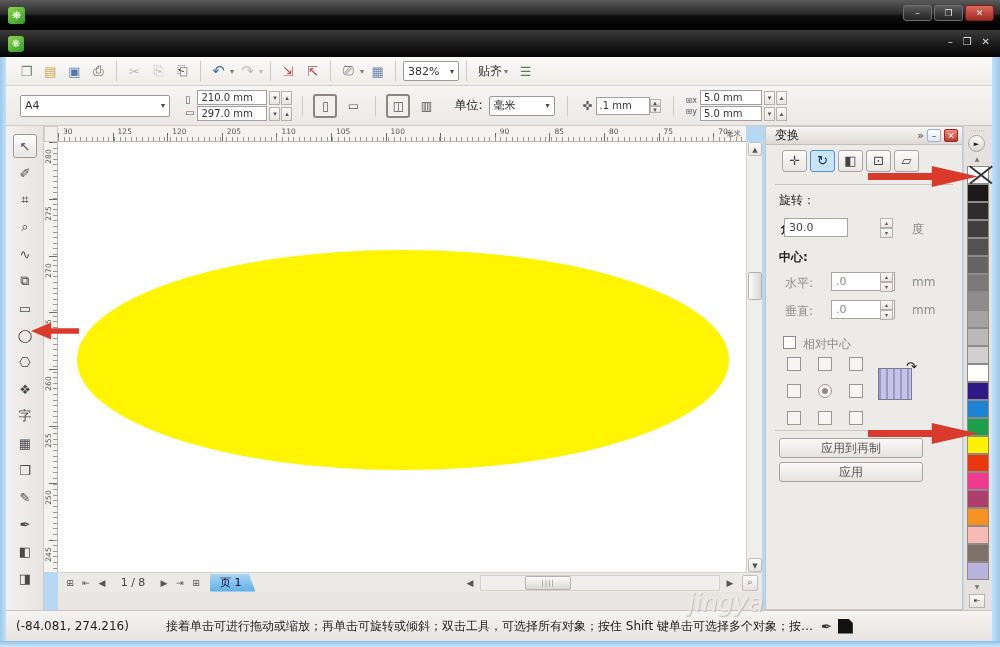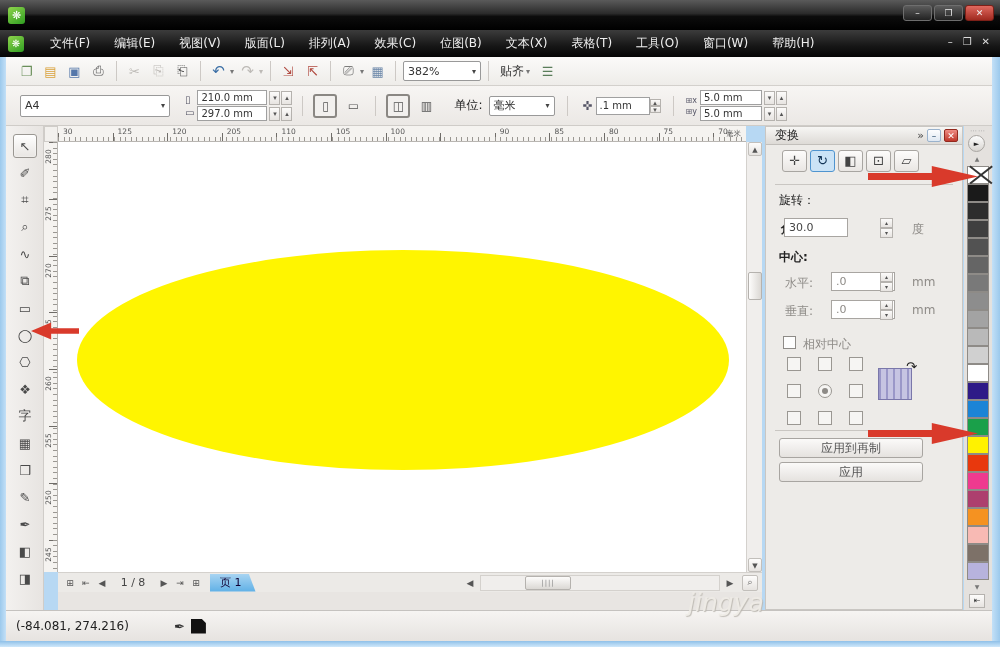--- a/index.html
+++ b/index.html
@@ -162,34 +162,20 @@
   <div class="app-icon">❋</div>
   <div class="win-controls">
     <div class="win-btn">–</div>
     <div class="win-btn">❐</div>
     <div class="win-btn close">✕</div>
   </div>
 </div>
 
 <div class="abs menubar">
   <div class="menu-appicon">❋</div>
-  <div id="menu-items" style="display:flex">
-      <div class="menu-item">文件(F)</div>
-      <div class="menu-item">编辑(E)</div>
-      <div class="menu-item">视图(V)</div>
-      <div class="menu-item">版面(L)</div>
-      <div class="menu-item">排列(A)</div>
-      <div class="menu-item">效果(C)</div>
-      <div class="menu-item">位图(B)</div>
-      <div class="menu-item">文本(X)</div>
-      <div class="menu-item">表格(T)</div>
-      <div class="menu-item">工具(O)</div>
-      <div class="menu-item">窗口(W)</div>
-      <div class="menu-item">帮助(H)</div>
-    </div>
 </div>
 <div class="doc-controls">
   <span>–</span>
   <span>❐</span>
   <span>✕</span>
 </div>
 
 <div class="abs frame-left"></div>
 <div class="abs frame-right"></div>
 <div class="abs frame-bottom"></div>
@@ -209,21 +195,21 @@
   <div class="tb-btn disabled" style="font-size:15px">↷</div>
   <div class="tb-drop" style="color:#bdbab6">▾</div>
   <div class="tb-sep"></div>
   <div class="tb-btn" style="color:#b0493f">⇲</div>
   <div class="tb-btn" style="color:#b0493f">⇱</div>
   <div class="tb-sep"></div>
   <div class="tb-btn">⎚</div>
   <div class="tb-drop">▾</div>
   <div class="tb-btn" style="color:#6a86a8">▦</div>
   <div class="tb-sep"></div>
-  <div class="combo" style="width:78px">
+  <div class="combo" style="width:56px">
     <span>382%</span>
     <span class="arrow">▾</span>
   </div>
   <div class="tb-sep"></div>
   <div style="display:flex;align-items:center;gap:4px;padding:0 4px">
     <span>贴齐</span>
     <span class="tb-drop">▾</span>
   </div>
   <div class="tb-btn" style="color:#5a7d5a">☰</div>
 </div>
@@ -445,20 +431,21 @@
     <div class="swatch" style="background: rgb(183, 179, 221); top: 436px;"></div>
   </div>
 
 <div class="abs red-arrow arrow-r" style="left: 868px; top: 164px; width: 110px; height: 25px; background: rgb(217, 58, 43);"></div>
 <div class="abs red-arrow arrow-l" style="left: 31px; top: 321px; width: 48px; height: 20px; background: rgb(217, 58, 43);"></div>
 <div class="abs red-arrow arrow-r" style="left: 868px; top: 421px; width: 110px; height: 25px; background: rgb(217, 58, 43);"></div>
 
 <div class="abs watermark">jingya</div>
 <div class="abs statusbar">
   <span class="coords">(-84.081, 274.216)</span>
+  <span>接着单击可进行拖动或缩放；再单击可旋转或倾斜；双击工具，可选择所有对象；按住 Shift 键单击可选择多个对象；按…</span>
   <span class="status-pen">✒</span>
   <div class="status-fill"></div>
 </div>
 
 <div class="abs tf-btn" style="left: 782px; top: 150px;">✛</div>
 <div class="abs tf-btn selected" style="left: 810px; top: 150px;">↻</div>
 <div class="abs tf-btn" style="left: 838px; top: 150px;">◧</div>
 <div class="abs tf-btn" style="left: 866px; top: 150px;">⊡</div>
 <div class="abs tf-btn" style="left: 894px; top: 150px;">▱</div>
 <div class="abs gcell" style="left: 787px; top: 357px;"></div>

